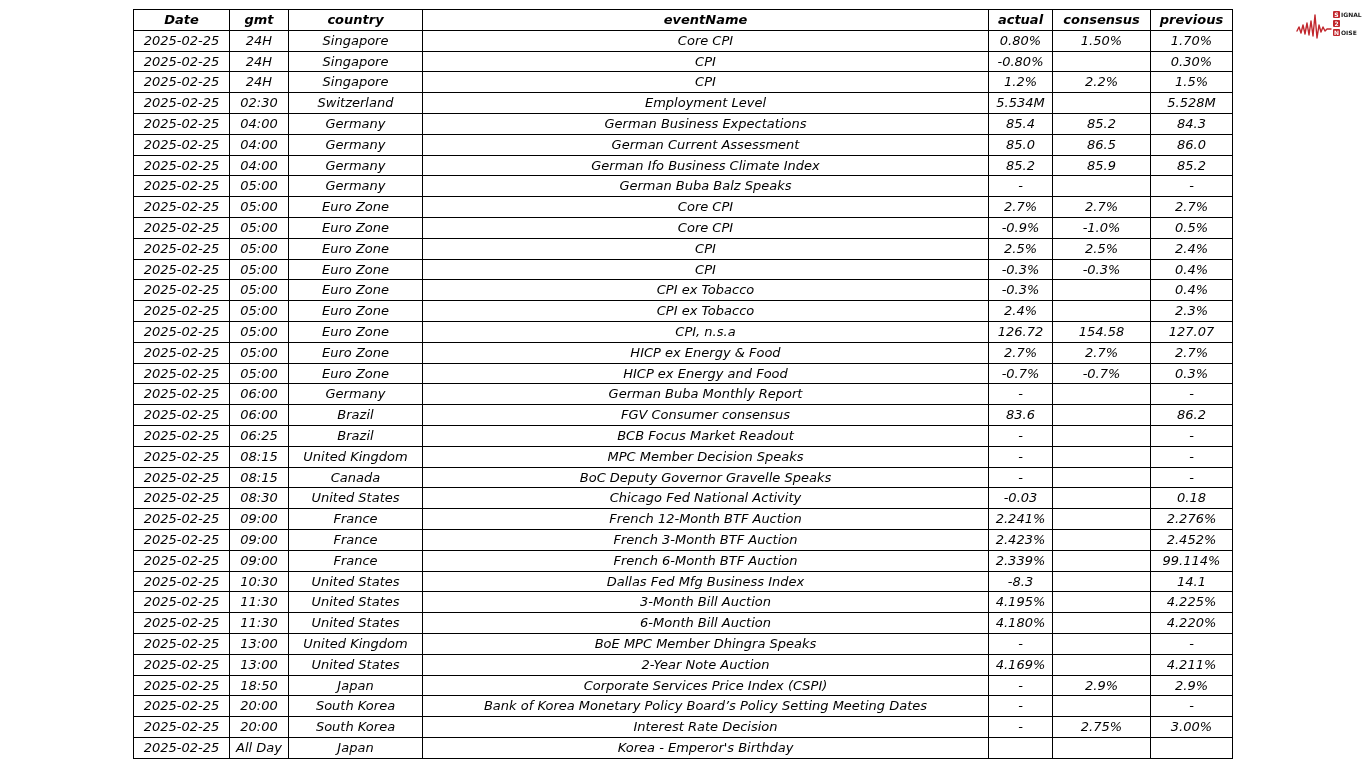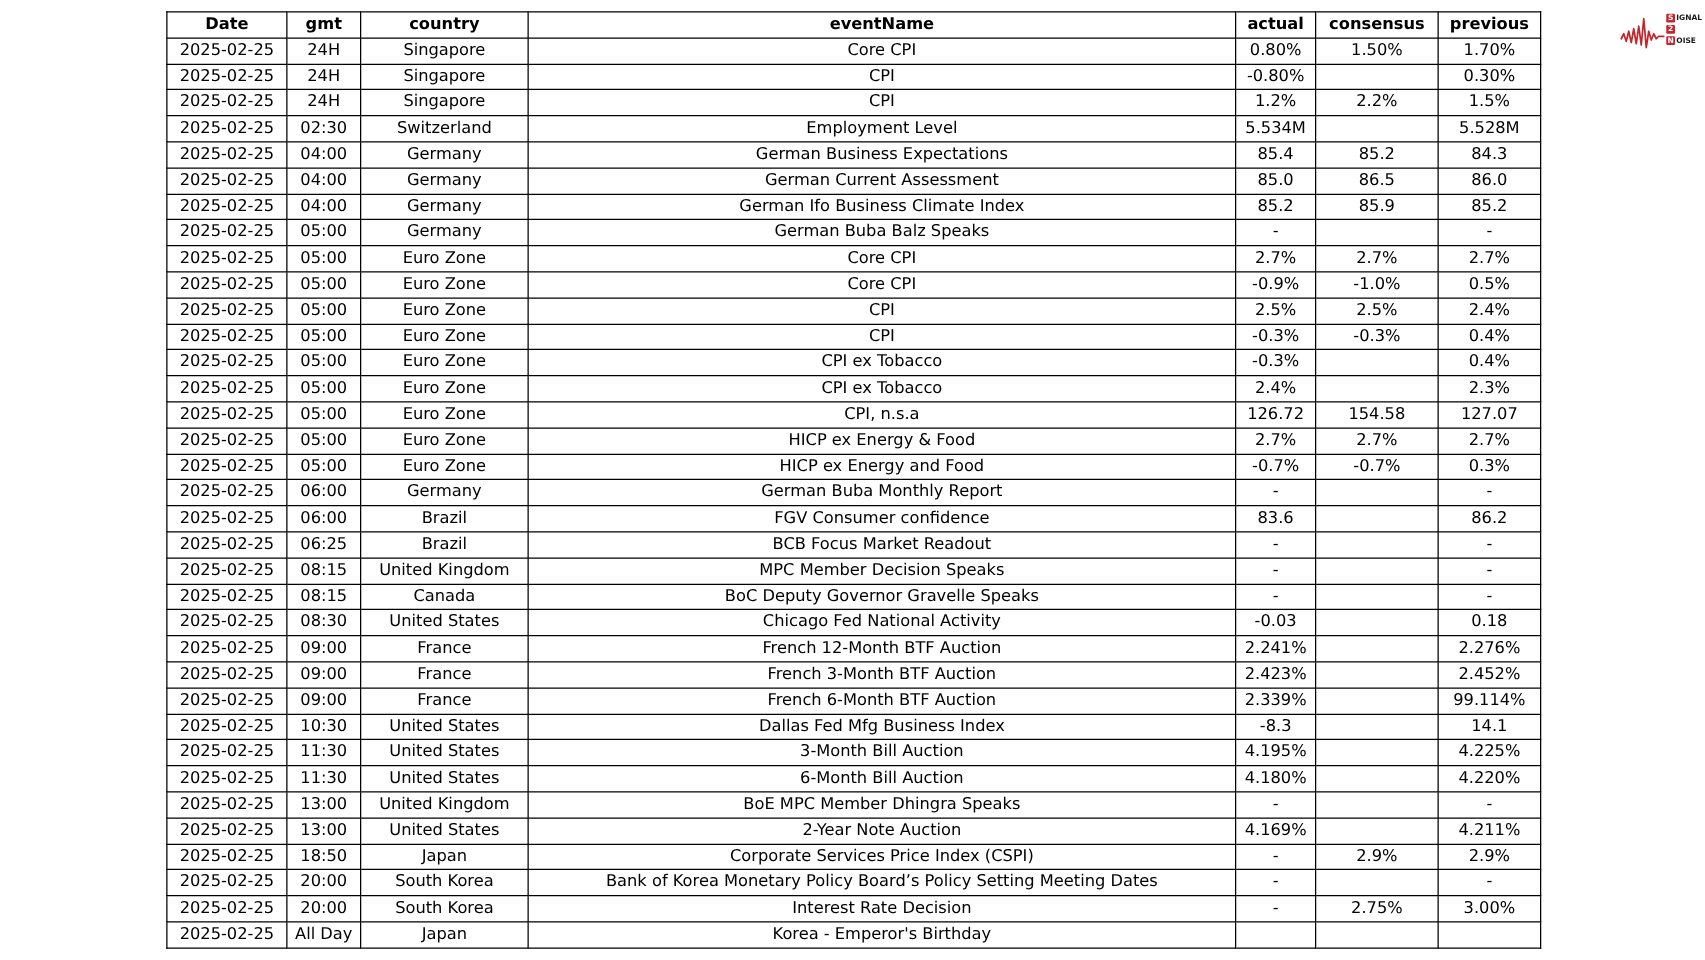--- a/index.html
+++ b/index.html
@@ -13,20 +13,21 @@
   }
   .table-wrap {
     position: absolute;
     left: 133px;
     top: 9px;
   }
   table.calendar {
     border-collapse: collapse;
     table-layout: fixed;
     width: 1099px;
+    font-style: italic;
   }
   table.calendar th, table.calendar td {
     border: 1px solid #000000;
     font-size: 13px;
     color: #000000;
     text-align: center;
     vertical-align: middle;
     padding: 0 2px;
     height: 19.8px;
     line-height: 19.8px;
@@ -275,21 +276,21 @@
           <td>Germany</td>
           <td>German Buba Monthly Report</td>
           <td>-</td>
           <td></td>
           <td>-</td>
         </tr>
         <tr>
           <td>2025-02-25</td>
           <td>06:00</td>
           <td>Brazil</td>
-          <td>FGV Consumer confidence</td>
+          <td>FGV Consumer consensus</td>
           <td>83.6</td>
           <td></td>
           <td>86.2</td>
         </tr>
         <tr>
           <td>2025-02-25</td>
           <td>06:25</td>
           <td>Brazil</td>
           <td>BCB Focus Market Readout</td>
           <td>-</td>

